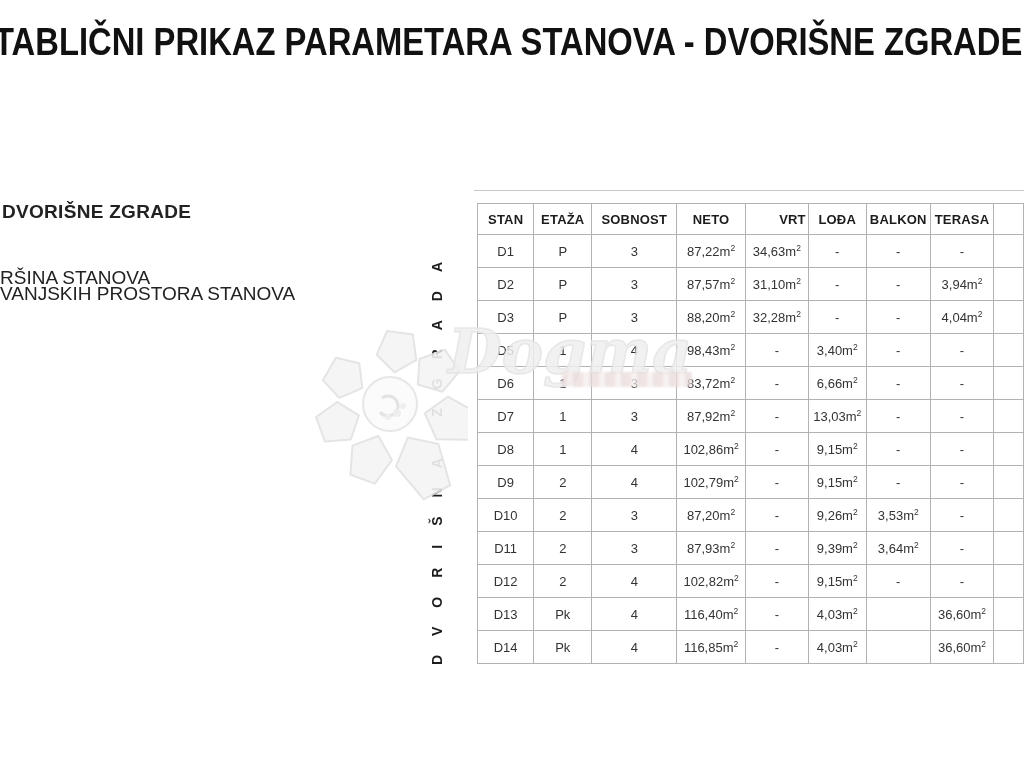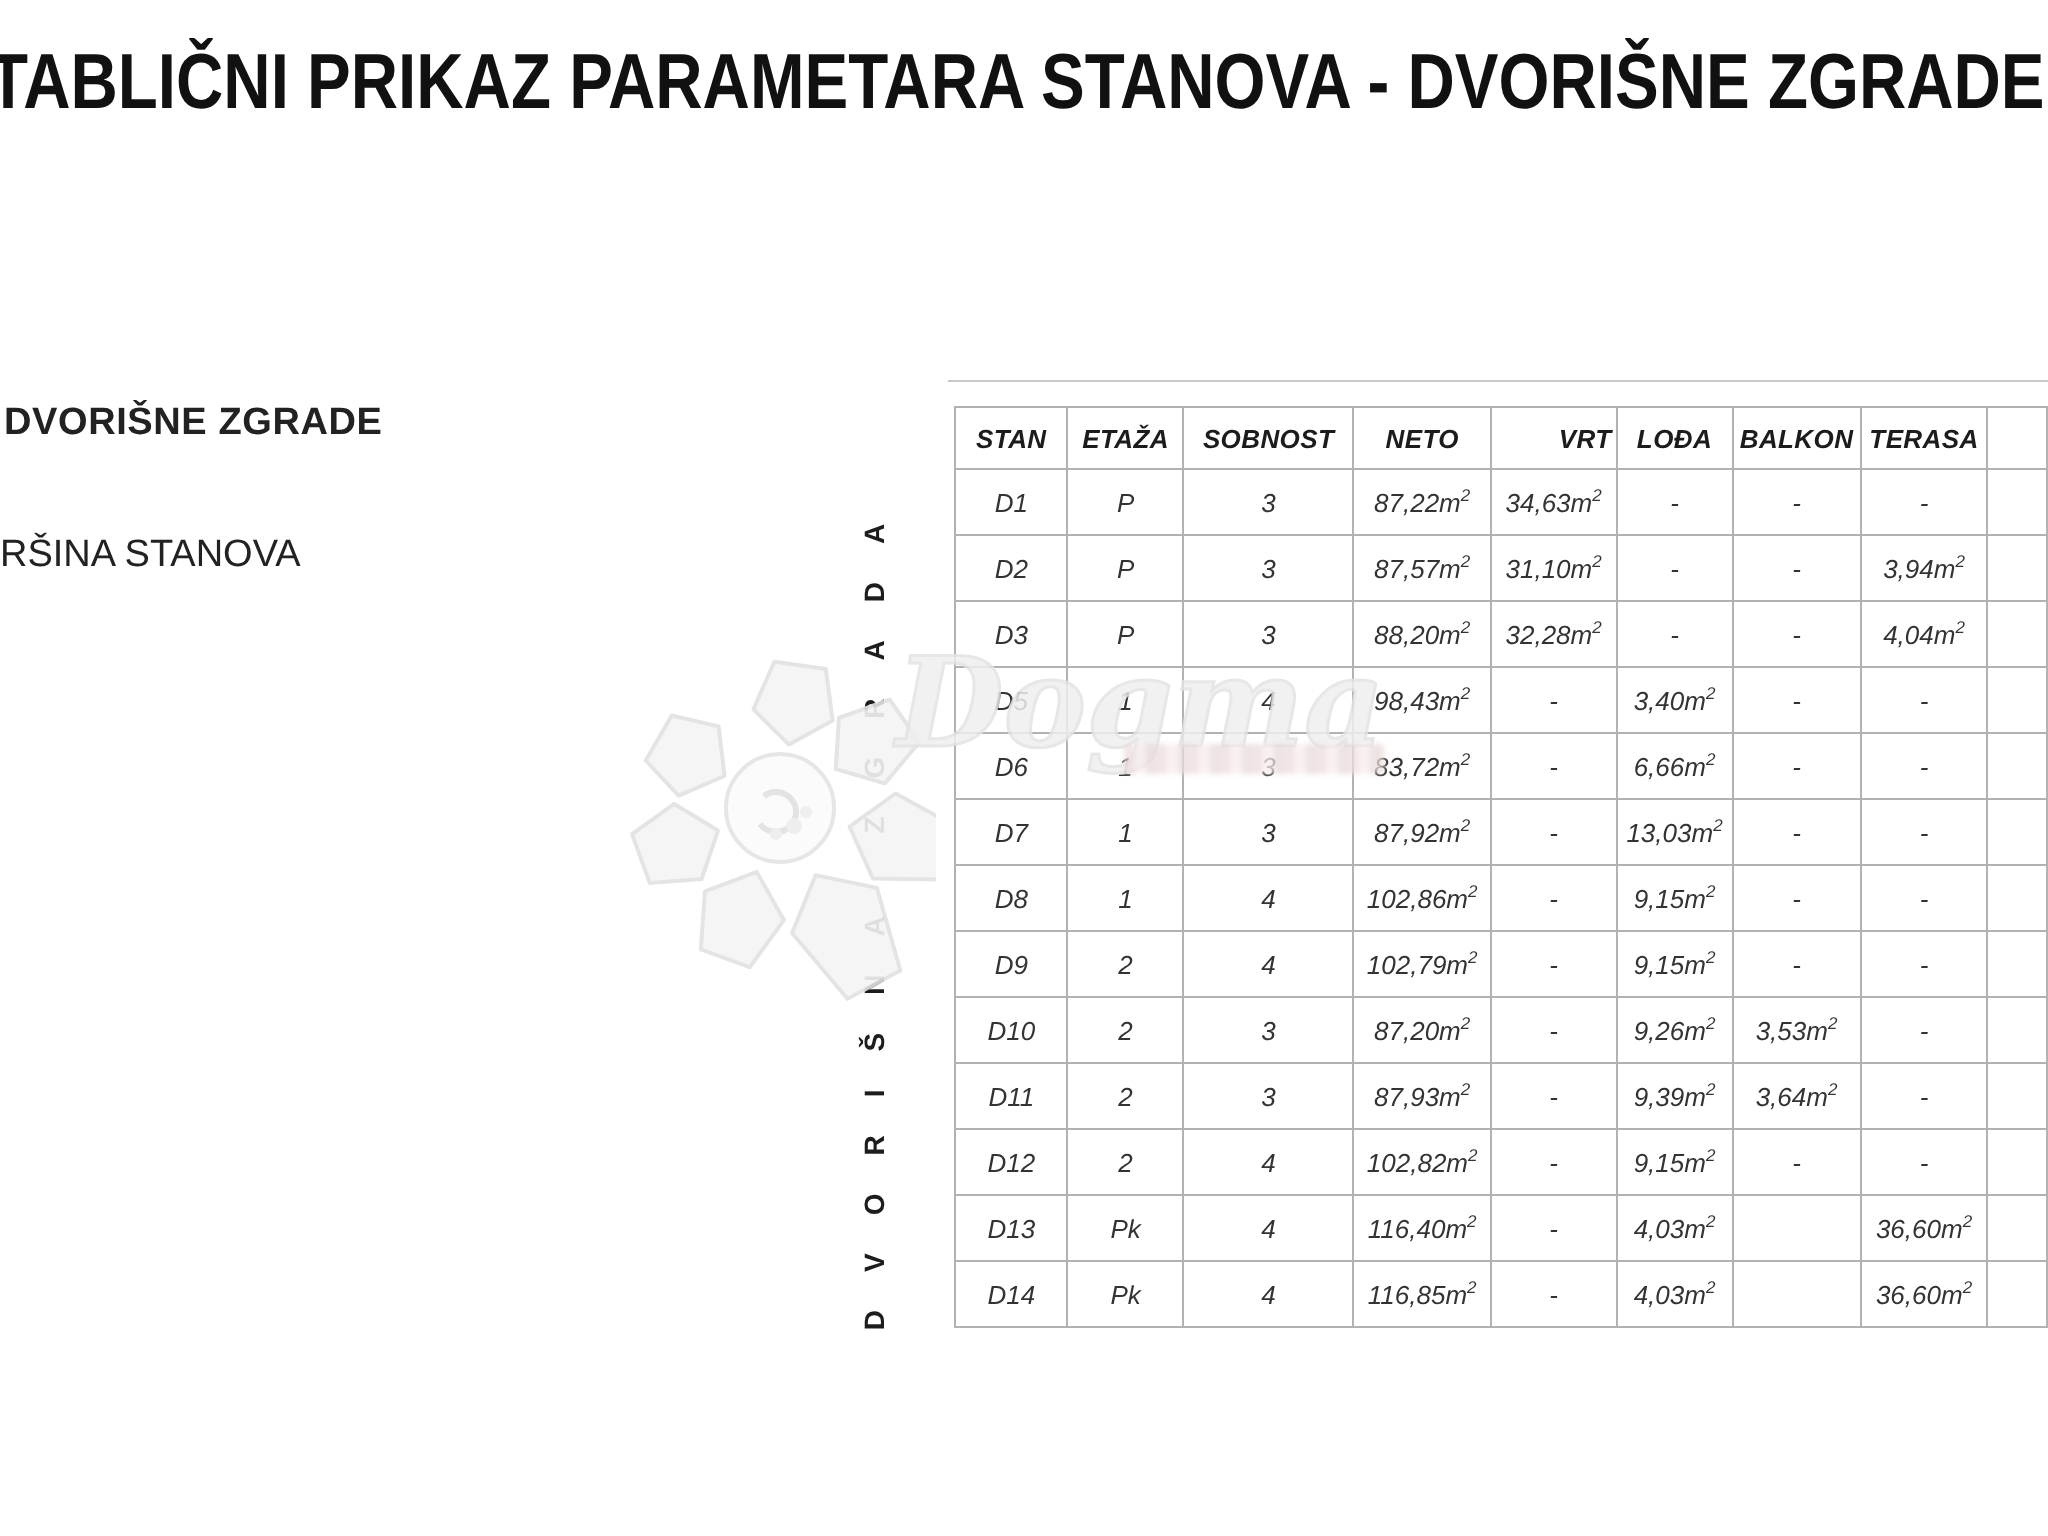--- a/index.html
+++ b/index.html
@@ -32,21 +32,20 @@
   }
 
   
   .topline{position:absolute;left:474px;top:190px;width:550px;height:1px;background:#c9c9c9;}
 
   
   table.apt{
     position:absolute;left:477px;top:203px;
     border-collapse:collapse;table-layout:fixed;
     background:transparent;
-    font-style:italic;
   }
   table.apt th,table.apt td{
     border:1px solid #b2b2b2;text-align:center;overflow:hidden;
     padding:0 2px;white-space:nowrap;
   }
   table.apt th{height:30px;font-size:13px;font-weight:bold;color:#1c1c1c;letter-spacing:.2px;}
   table.apt th.al-left{text-align:right;padding-left:7px;}
   table.apt td{height:32px;font-size:13px;color:#333;}
   table.apt sup{font-size:8.5px;vertical-align:super;line-height:0;}
 
@@ -67,20 +66,21 @@
 </style>
 </head>
 <body>
 
 <div class="canvas">
 
   <div class="title">TABLIČNI PRIKAZ PARAMETARA STANOVA - DVORIŠNE ZGRADE</div>
 
   <div class="lp-line lp1">DVORIŠNE ZGRADE</div>
   <div class="lp-line lp2">RŠINA STANOVA</div>
+  <div class="lp-line lp3">VANJSKIH PROSTORA STANOVA</div>
 
   <div class="vlabel">DVORIŠNA ZGRADA</div>
 
   <div class="topline"></div>
 
   <table class="apt">
     <colgroup id="apt-cols">
         <col style="width: 63px;">
         <col style="width: 62px;">
         <col style="width: 91px;">

